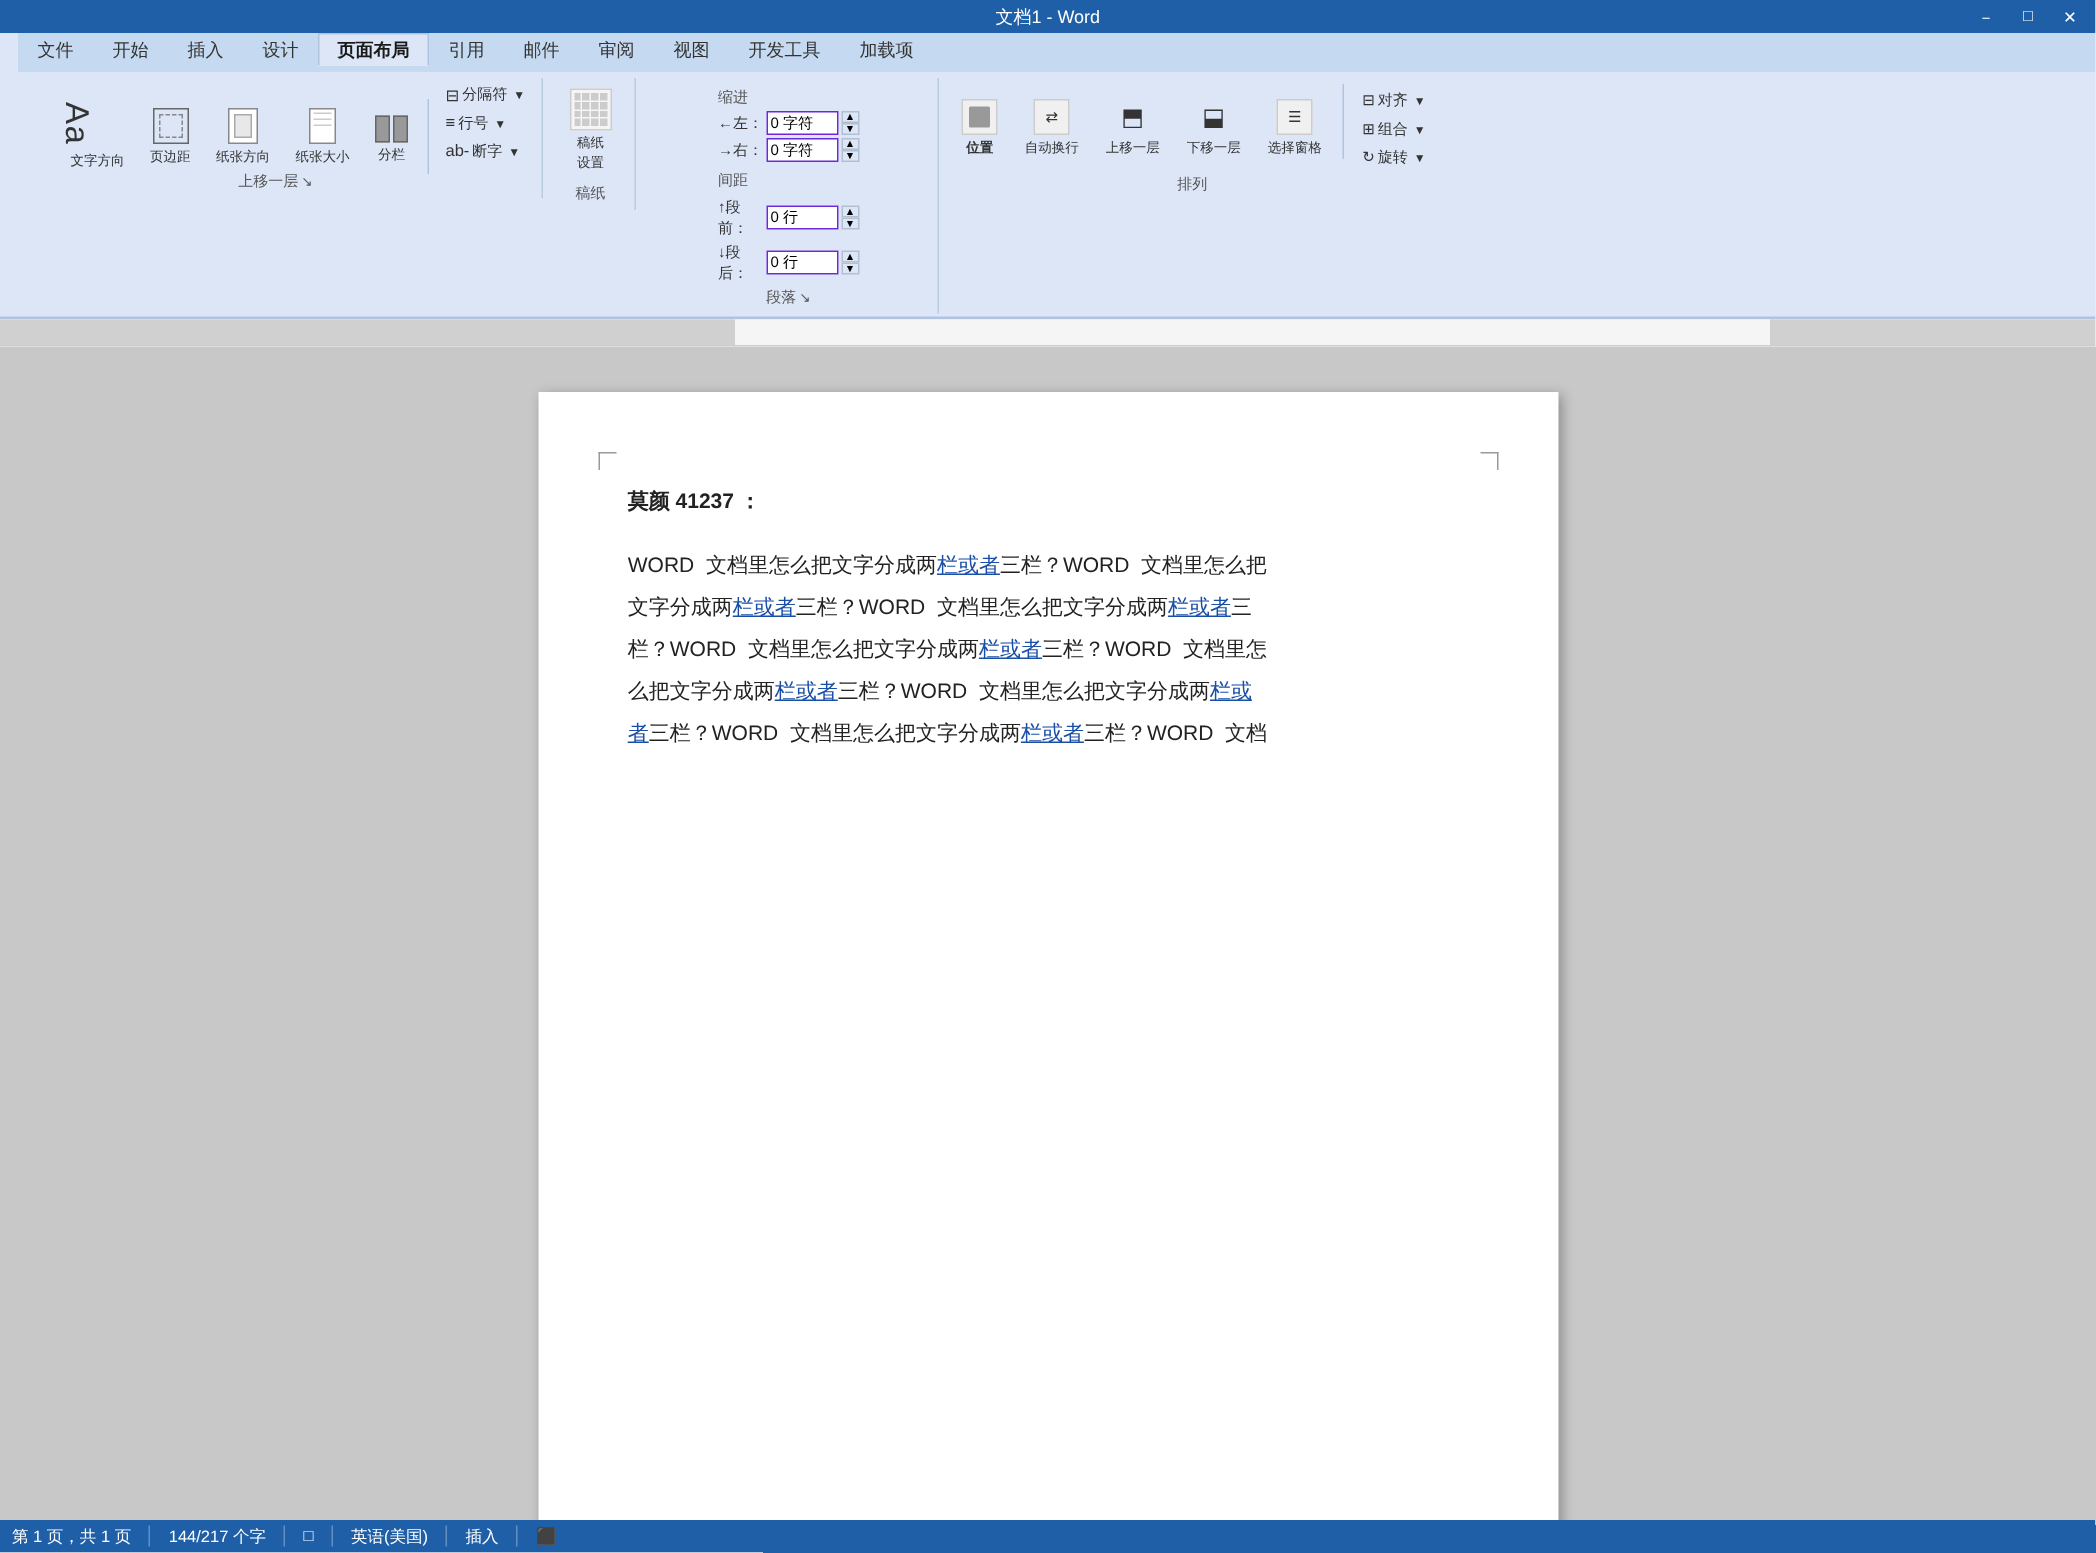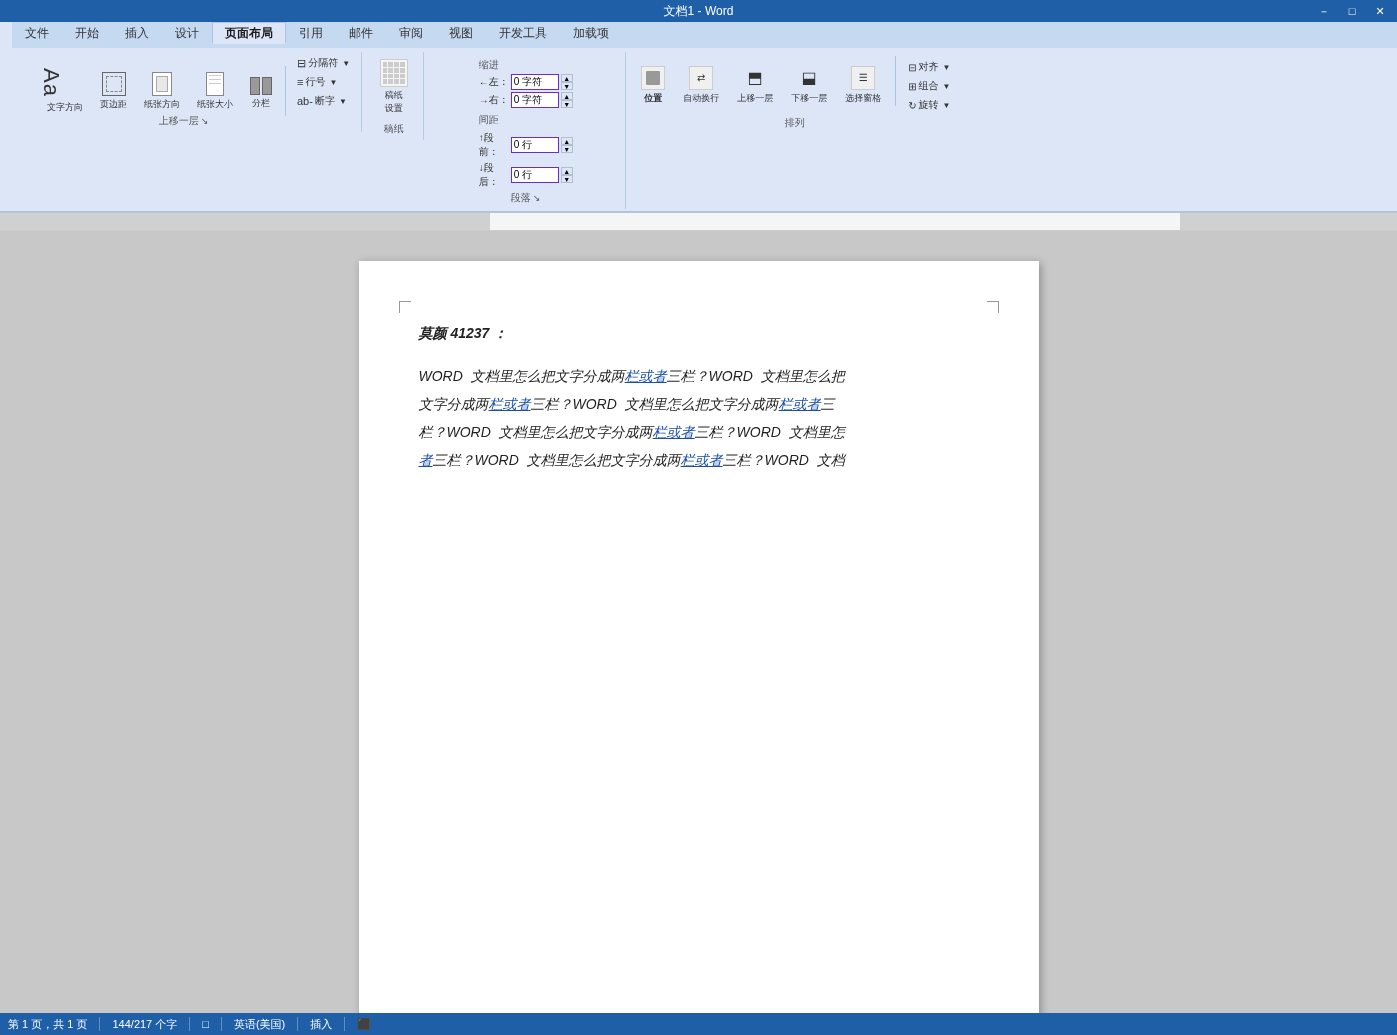--- a/index.html
+++ b/index.html
@@ -240,21 +240,20 @@
       border-style: solid;
     }
     .corner-tl { top: 40px; left: 40px; border-width: 1px 0 0 1px; }
     .corner-tr { top: 40px; right: 40px; border-width: 1px 1px 0 0; }
 
     
     .doc-content {
       font-size: 14px;
       line-height: 1.8;
       color: #222;
-      font-style: italic;
     }
     .doc-title {
       font-weight: bold;
       margin-bottom: 16px;
       font-size: 14px;
     }
     .doc-body {
       font-size: 14px;
       line-height: 2;
       text-align: justify;
@@ -574,20 +573,21 @@
     <div class="corner-mark corner-tr"></div>
 
     <div class="doc-content">
       <div class="doc-title">
         <span>莫颜 41237 ：</span>
       </div>
       <div class="doc-body">
         <p>WORD&nbsp; 文档里怎么把文字分成两<span class="link-text">栏或者</span>三栏？WORD&nbsp; 文档里怎么把</p>
         <p>文字分成两<span class="link-text">栏或者</span>三栏？WORD&nbsp; 文档里怎么把文字分成两<span class="link-text">栏或者</span>三</p>
         <p>栏？WORD&nbsp; 文档里怎么把文字分成两<span class="link-text">栏或者</span>三栏？WORD&nbsp; 文档里怎</p>
+        <p>么把文字分成两<span class="link-text">栏或者</span>三栏？WORD&nbsp; 文档里怎么把文字分成两<span class="link-text">栏或</span></p>
         <p><span class="link-text">者</span>三栏？WORD&nbsp; 文档里怎么把文字分成两<span class="link-text">栏或者</span>三栏？WORD&nbsp; 文档</p>
       </div>
     </div>
   </div>
 </div>
 
 <div class="status-bar">
   <span class="status-item">第 1 页，共 1 页</span>
   <div class="status-sep"></div>
   <span class="status-item">144/217 个字</span>

